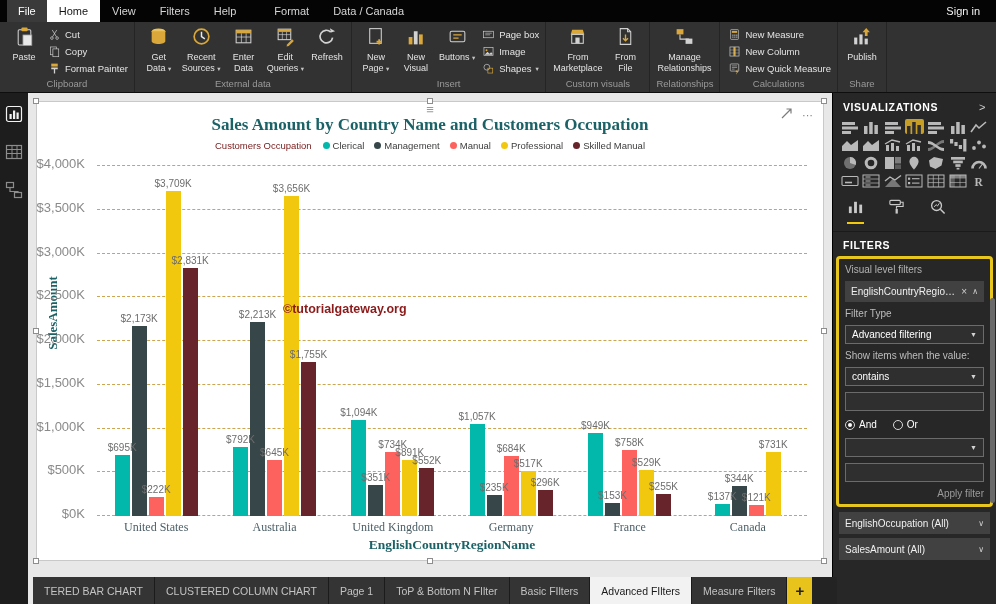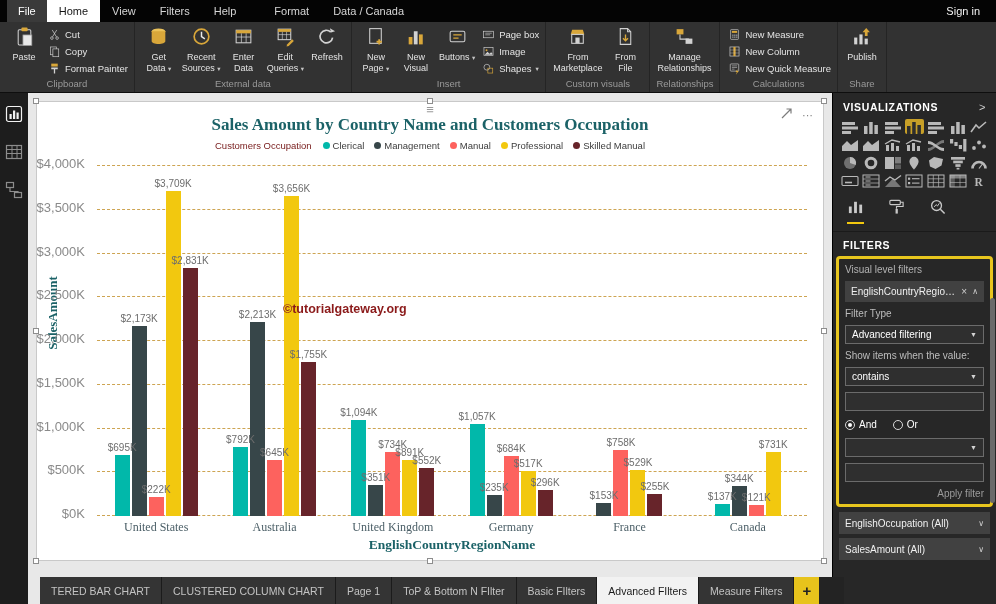--- a/index.html
+++ b/index.html
@@ -84,21 +84,21 @@
 .finput{background:#2f2f2f;border:1px solid #6b6b6b;height:19px;}
 .radio-row{display:flex;gap:16px;align-items:center;font-size:10px;color:#fff;padding:2px 0;}
 .radio-opt{display:inline-flex;align-items:center;gap:4px;}
 .radio{width:10px;height:10px;border:1px solid #d9d9d9;border-radius:50%;position:relative;display:inline-block;}
 .radio.sel::after{content:"";position:absolute;left:2px;top:2px;right:2px;bottom:2px;background:#fff;border-radius:50%;}
 .apply{align-self:flex-end;font-size:10px;color:#9b9b9b;}
 #other-cards .filter-card{margin:4px 6px 0;height:22px;}
 #panel-scrollbar{position:absolute;right:1px;top:205px;width:5px;height:205px;background:#6a6a6a;border-radius:3px;}
 
 
-#pagetabs{position:absolute;left:40px;bottom:0;width:804px;height:27px;background:#232323;display:flex;align-items:stretch;font-size:10.5px;overflow:hidden;z-index:3;}
+#pagetabs{position:absolute;left:33px;bottom:0;width:804px;height:27px;background:#232323;display:flex;align-items:stretch;font-size:10.5px;overflow:hidden;z-index:3;}
 .ptab-item{display:flex;align-items:center;padding:0 11px;background:#343434;color:#c3c3c3;border-right:1px solid #1b1b1b;white-space:nowrap;}
 .ptab-item.active{background:#f2f2f2;color:#1a1a1a;}
 .ptab-add{width:25px;display:flex;align-items:center;justify-content:center;background:#e7c31c;color:#222;font-size:15px;font-weight:bold;}
 </style>
 </head>
 <body>
 
 <div id="app">
 
   <div id="titlebar">
@@ -547,20 +547,24 @@
                 <div class="barlabel" style="bottom:calc(12.925% + 2px)">$517K</div>
                 <div class="bar" style="height:12.925%;background:#f2c80f"></div>
               </div>
               <div class="barwrap">
                 <div class="barlabel" style="bottom:calc(7.3999999999999995% + 2px)">$296K</div>
                 <div class="bar" style="height:7.3999999999999995%;background:#67242a"></div>
               </div>
             </div>
             <div class="bargroup">
               <div class="barwrap">
+                <div class="barlabel" style="bottom:calc(23.724999999999998% + 2px)">$949K</div>
+                <div class="bar" style="height:23.724999999999998%;background:#01b8aa"></div>
+              </div>
+              <div class="barwrap">
                 <div class="barlabel" style="bottom:calc(3.8249999999999997% + 2px)">$153K</div>
                 <div class="bar" style="height:3.8249999999999997%;background:#374649"></div>
               </div>
               <div class="barwrap">
                 <div class="barlabel" style="bottom:calc(18.95% + 2px)">$758K</div>
                 <div class="bar" style="height:18.95%;background:#fd625e"></div>
               </div>
               <div class="barwrap">
                 <div class="barlabel" style="bottom:calc(13.225000000000001% + 2px)">$529K</div>
                 <div class="bar" style="height:13.225000000000001%;background:#f2c80f"></div>

